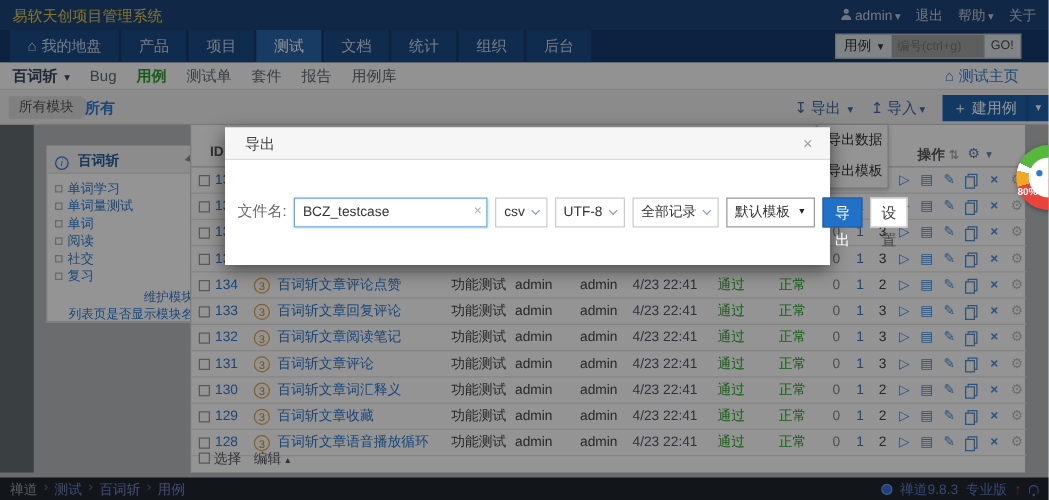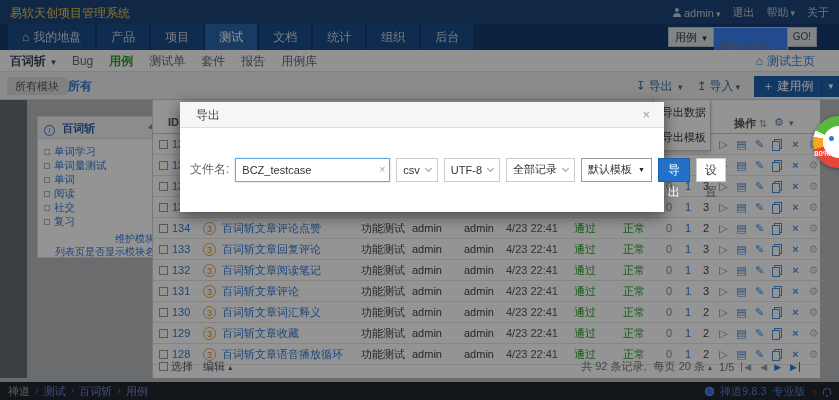--- a/index.html
+++ b/index.html
@@ -16,21 +16,21 @@
   .caret { display:inline-block; font-size:9px; margin-left:2px; }
 
   
   .navbar { position:absolute; left:0; top:24px; width:839px; height:26px; background:#153c6e; }
   .tabs { display:flex; height:26px; padding-left:8px; gap:2px; }
   .tab { height:26px; line-height:26px; padding:0 14px; background:#1a4a85; color:#cdd8e6; font-size:12px; }
   .tab.active { background:#2a66ad; color:#fff; }
   .i-home { font-style:normal; margin-right:4px; }
   .nav-search { position:absolute; right:22px; top:3px; display:flex; height:20px; font-size:11px; }
   .ns-type { background:#dfe3e8; border:1px solid #b8c0c8; color:#333; padding:0 6px; line-height:18px; }
-  .ns-input { width:74px; border:1px solid #b8c0c8; border-left:none; background:#3b82f6; color:#333; font-size:10px; padding:18px 4px; outline:none; }
+  .ns-input { width:74px; border:1px solid #b8c0c8; border-left:none; background:#a3a3a3; color:#333; font-size:10px; padding:0 4px; outline:none; }
   .ns-go { background:#dfe3e8; border:1px solid #b8c0c8; border-left:none; color:#444; padding:0 5px; line-height:18px; font-size:10px; }
 
   
   .subnav { position:absolute; left:0; top:50px; width:839px; height:22px; background:#fbfbfb; border-bottom:1px solid #e0e0e0; }
   .subnav-items { display:flex; gap:16px; padding-left:10px; line-height:22px; font-size:12px; }
   .product-switch { color:#33475e; font-weight:bold; }
   .sn-item { color:#5c6b77; }
   .sn-item.active { color:#2da12d; font-weight:bold; }
   .sn-home { position:absolute; right:24px; top:0; line-height:22px; color:#2f7ad1; font-size:12px; }
 
@@ -460,29 +460,20 @@
             <span class="ai i-copy"></span>
             <span class="ai i-del"></span>
             <span class="ai i-bug dis"></span>
           </span>
         </div>
 
       <div class="tfoot-left">
         <span><span class="cbx" style="vertical-align:-1px"></span> <span>选择</span></span>
         <span><span>编辑</span> <i class="i-caret-up"></i></span>
       </div>
-      <div class="pager">
-        <span>共 92 条记录,</span>
-        <span><span>每页 20 条</span> <i class="i-caret-up"></i></span>
-        <span>1/5</span>
-        <span class="pg-ico pg-first dis i-prev"></span>
-        <span class="pg-ico dis i-prev"></span>
-        <span class="pg-ico i-next"></span>
-        <span class="pg-ico pg-last i-next"></span>
-      </div>
     </div>
   </div>
 
   <div class="export-menu">
     <div class="em-item">导出数据</div>
     <div class="em-item">导出模板</div>
   </div>
 
   <footer class="statusbar">
     <div class="crumbs">

